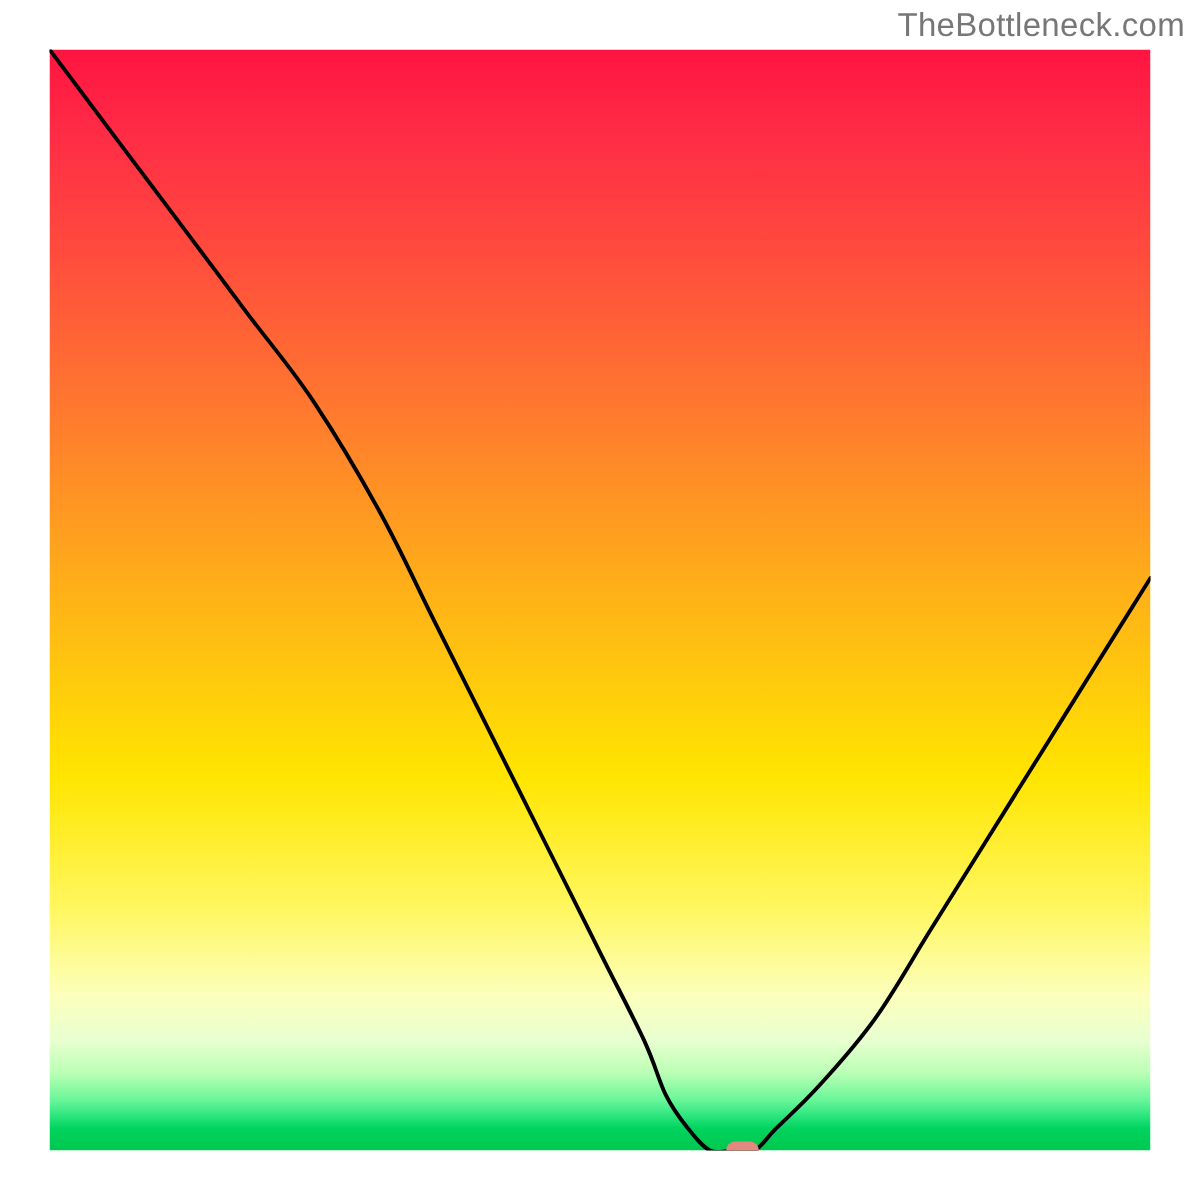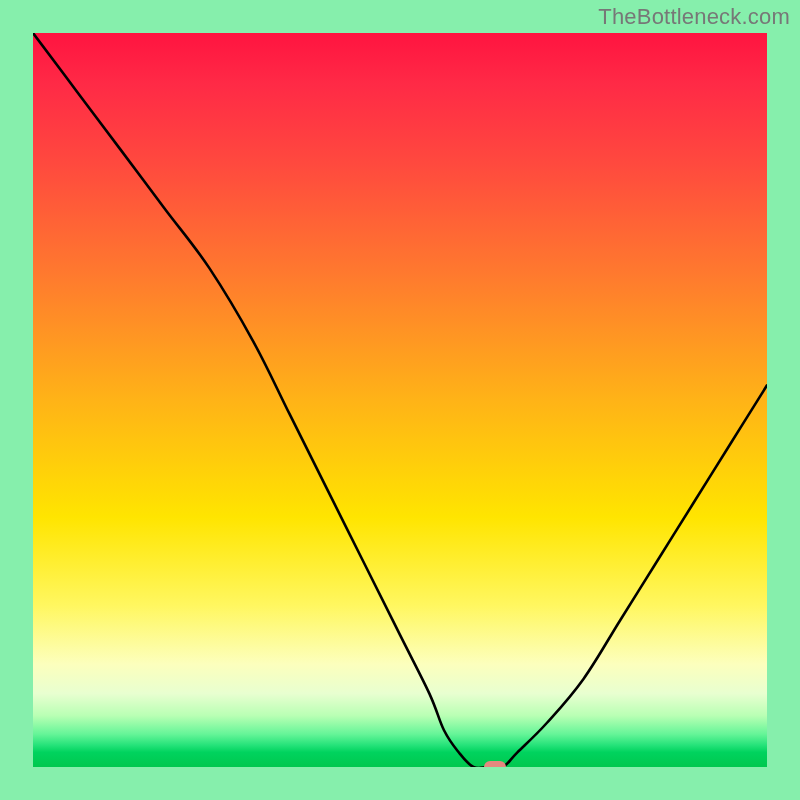--- a/index.html
+++ b/index.html
@@ -8,21 +8,21 @@
     width: 800px;
     height: 800px;
     background: #000;
     overflow: hidden;
     font-family: Arial, Helvetica, sans-serif;
   }
   .frame {
     position: relative;
     width: 800px;
     height: 800px;
-    background: #86efac;
+    background: #ffffff;
   }
   .watermark {
     position: absolute;
     top: 4px;
     right: 10px;
     color: #777;
     font-size: 22px;
     font-weight: 500;
     letter-spacing: 0.2px;
     z-index: 5;

